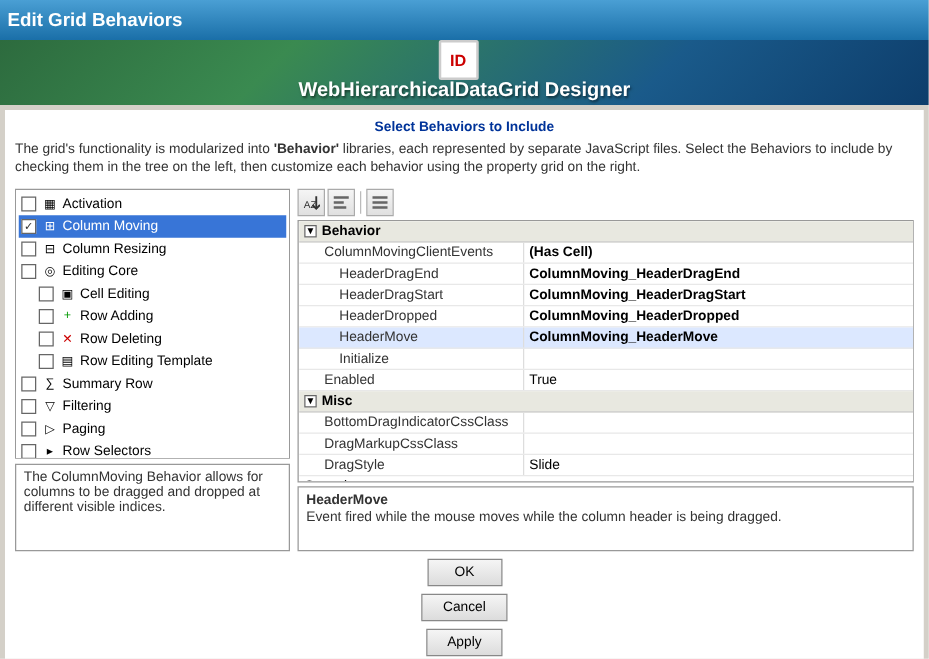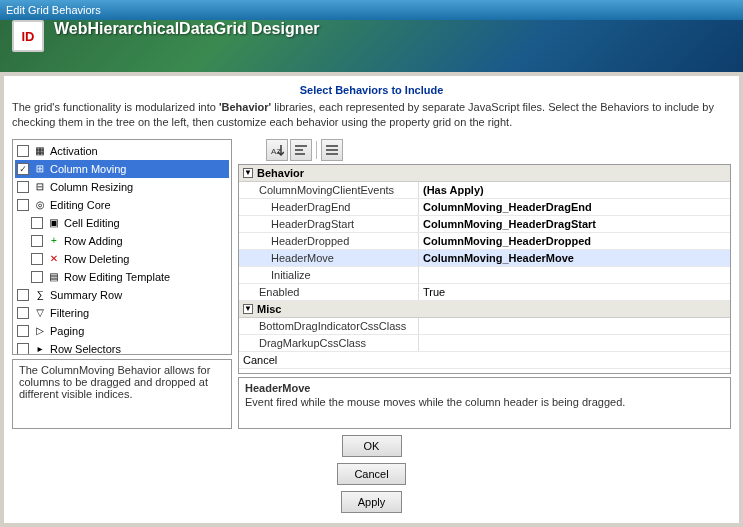--- a/index.html
+++ b/index.html
@@ -10,34 +10,35 @@
       width: 743px;
       height: 527px;
       overflow: hidden;
     }
 
     
     .title-bar {
       background: linear-gradient(to bottom, #4a9fd4, #1a6fa8);
       color: white;
       padding: 3px 6px;
-      font-size: 11px;
-      font-weight: normal;
-      display: flex;
-      align-items: center;
-      height: 20px;
+      font-size: 15px;
+      font-weight: bold;
+      display: flex;
+      align-items: center;
+      height: 32px;
     }
 
     
     .header-banner {
       background: linear-gradient(135deg, #2d6b3e 0%, #3a8a50 30%, #1a5a8a 70%, #0d3d6b 100%);
       height: 52px;
       display: flex;
-      align-items: flex-start;
+      align-items: center;
       padding: 0 12px;
+      flex-direction: column;
     }
     .header-banner .logo-box {
       background: white;
       border: 2px solid #ccc;
       width: 32px;
       height: 32px;
       display: flex;
       align-items: center;
       justify-content: center;
       margin-right: 10px;
@@ -154,21 +155,20 @@
       flex: 1;
       display: flex;
       flex-direction: column;
       min-width: 0;
     }
     .toolbar {
       display: flex;
       align-items: center;
       gap: 2px;
       margin-bottom: 3px;
-      margin-left: 28px;
     }
     .toolbar-btn {
       width: 22px;
       height: 22px;
       border: 1px solid #aaa;
       background: linear-gradient(to bottom, #f5f5f5, #e0e0e0);
       display: flex;
       align-items: center;
       justify-content: center;
       cursor: pointer;
@@ -397,21 +397,21 @@
       </div>
 
       <div class="prop-grid">
 
         <div class="prop-section-header">
           <div class="collapse-icon">▼</div>
           <span>Behavior</span>
         </div>
         <div class="prop-row">
           <div class="prop-name">ColumnMovingClientEvents</div>
-          <div class="prop-value bold">(Has Apply)</div>
+          <div class="prop-value bold">(Has Cell)</div>
         </div>
         <div class="prop-row">
           <div class="prop-name sub">HeaderDragEnd</div>
           <div class="prop-value bold">ColumnMoving_HeaderDragEnd</div>
         </div>
         <div class="prop-row">
           <div class="prop-name sub">HeaderDragStart</div>
           <div class="prop-value bold">ColumnMoving_HeaderDragStart</div>
         </div>
         <div class="prop-row">
@@ -435,20 +435,24 @@
           <div class="collapse-icon">▼</div>
           <span>Misc</span>
         </div>
         <div class="prop-row">
           <div class="prop-name">BottomDragIndicatorCssClass</div>
           <div class="prop-value"></div>
         </div>
         <div class="prop-row">
           <div class="prop-name">DragMarkupCssClass</div>
           <div class="prop-value"></div>
+        </div>
+        <div class="prop-row">
+          <div class="prop-name">DragStyle</div>
+          <div class="prop-value">Slide</div>
         </div>
         <div class="prop-row">
           <div class="prop-value">Cancel</div>
         </div>
       </div>
 
       <div class="bottom-info">
         <div class="info-title">HeaderMove</div>
         <div class="info-desc">Event fired while the mouse moves while the column header is being dragged.</div>
       </div>

